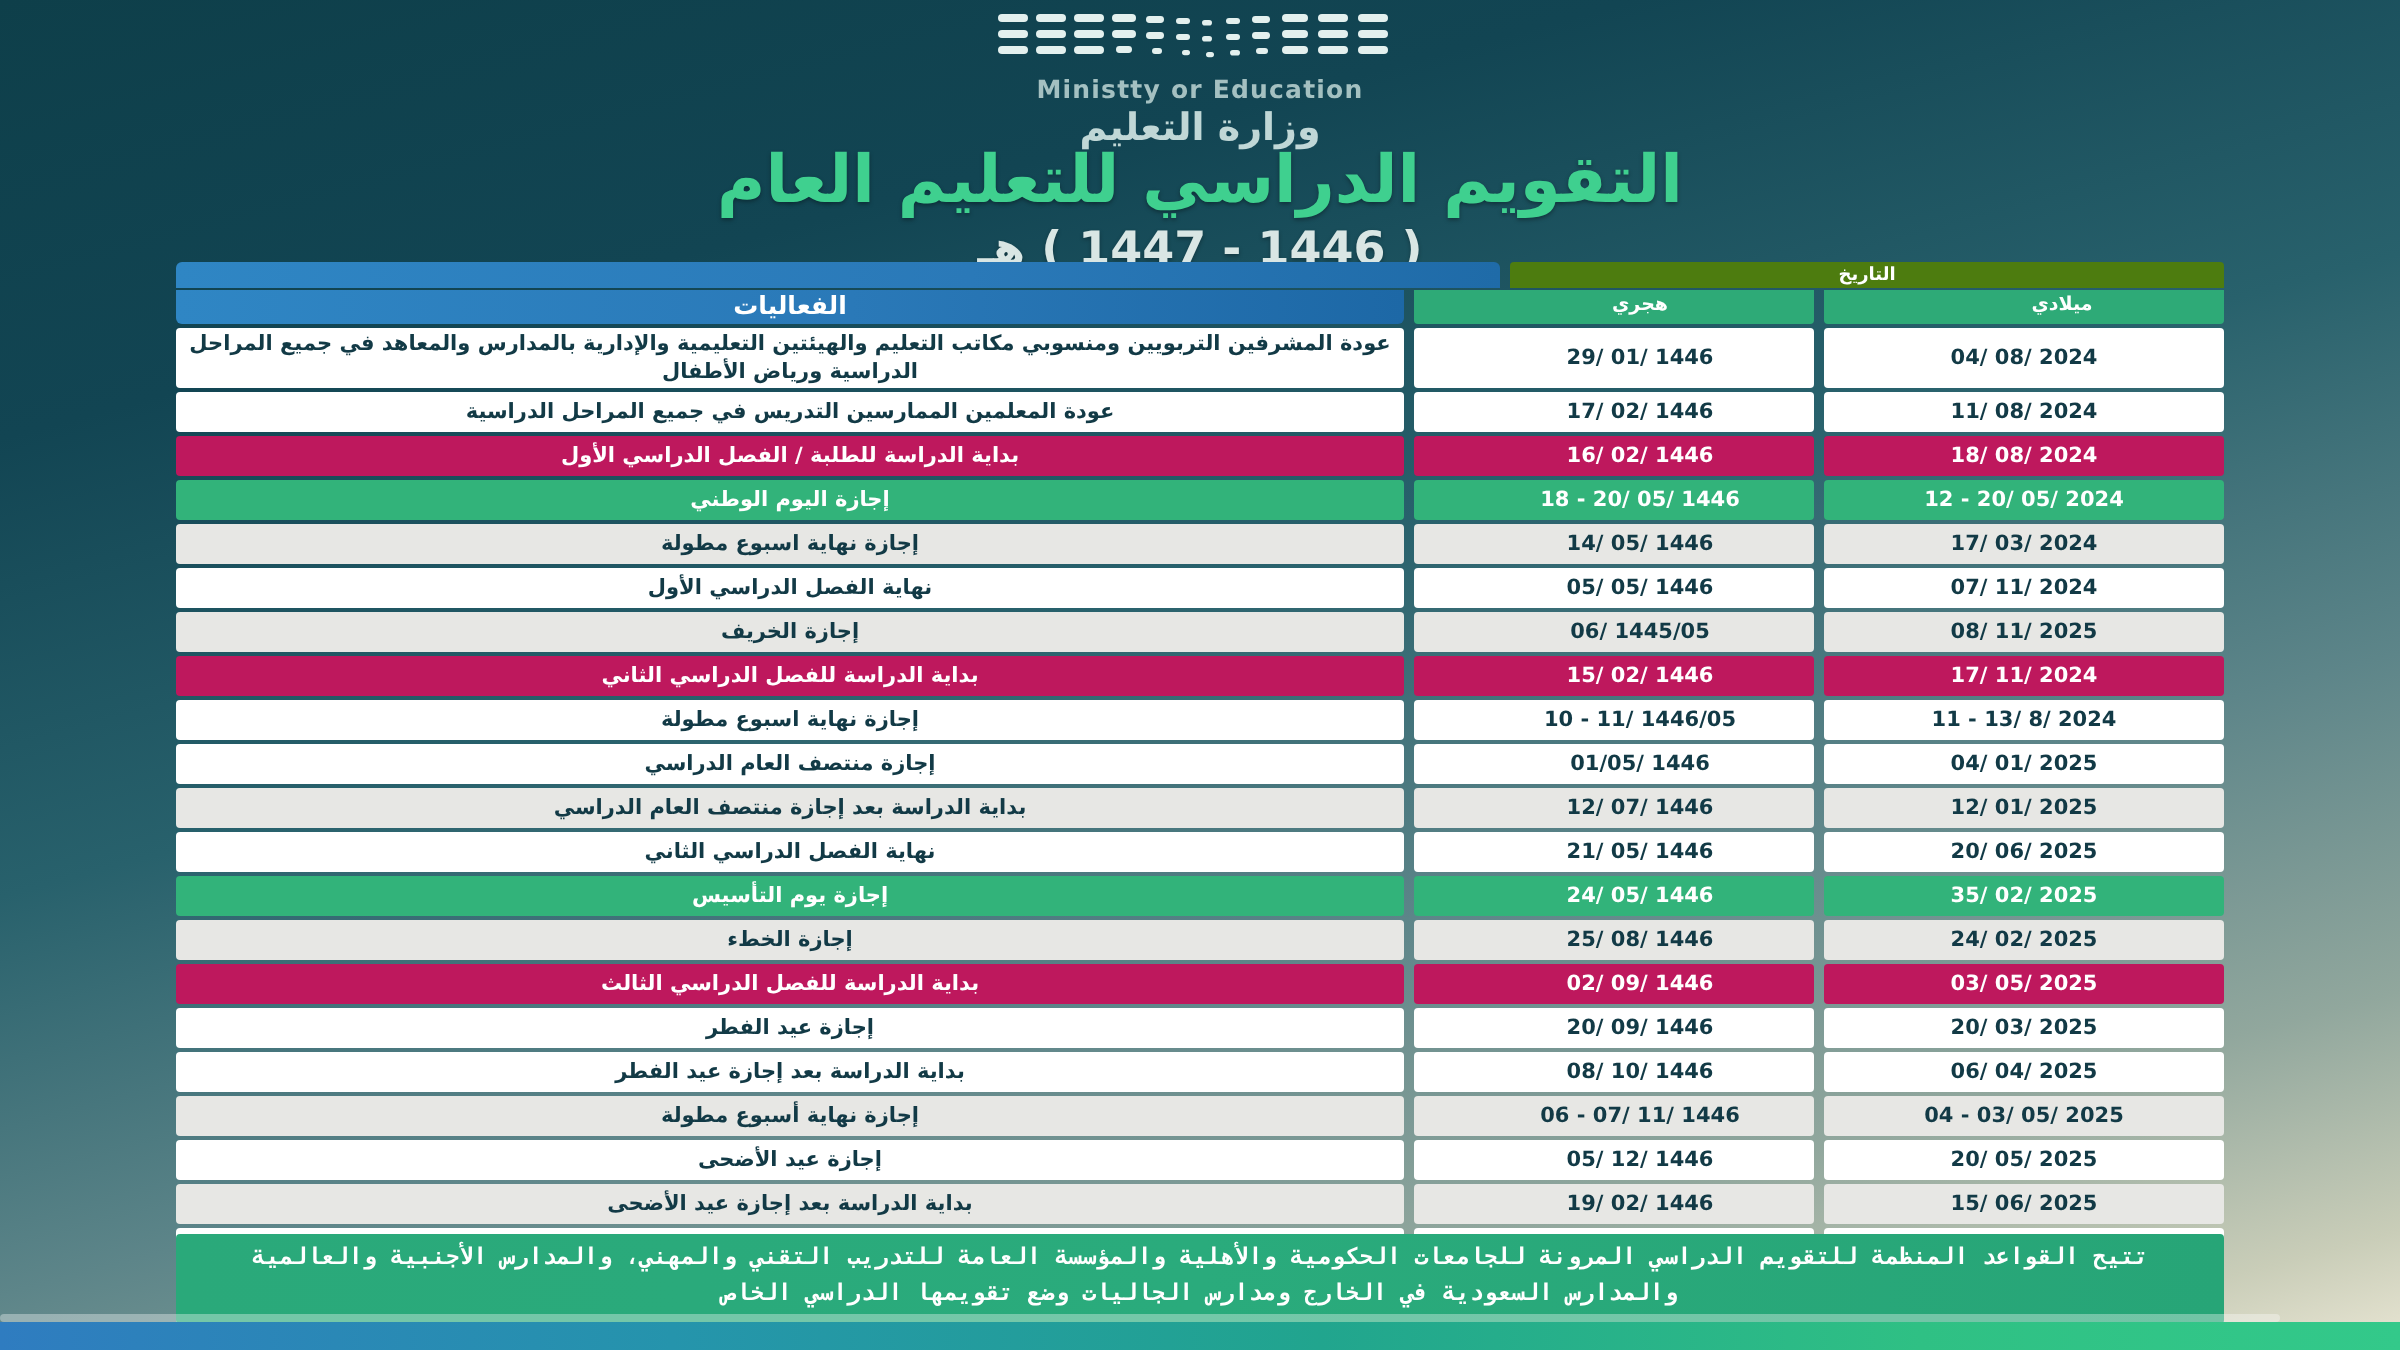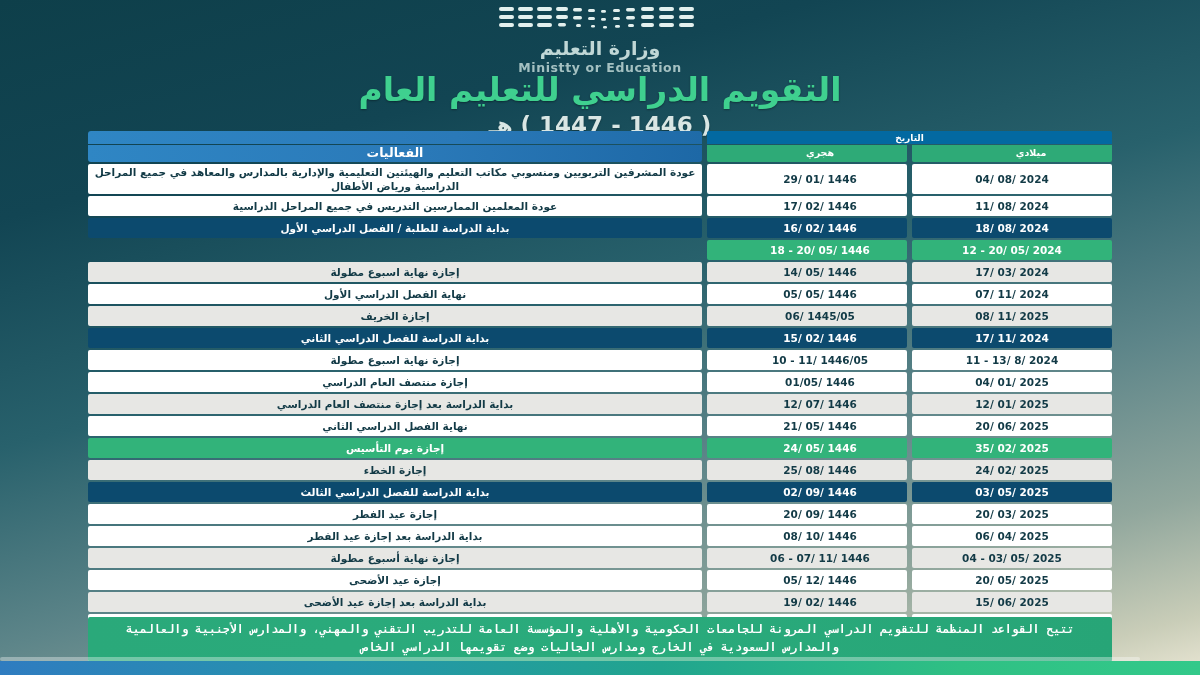--- a/index.html
+++ b/index.html
@@ -118,22 +118,22 @@
   
   .c-greg  { width: 200px; }
   .c-hij   { width: 200px; padding-left: 30px; }
   .c-event { flex: 1; }
 
   .gap { width: 5px; }
 
   
   .hdr-top { height: 13px; margin-bottom: 1px; }
   .hdr-date-span {
-    width: 405px;
-    background: #0369a1;
+    width: 357px;
+    background: #4d7c0f;
     color: #ffffff;
     font-size: 9px;
     font-weight: bold;
     display: flex; align-items: center; justify-content: center;
   }
   .hdr-event-span {
     flex: 1;
     margin-right: 5px;
     background: linear-gradient(90deg, #2f86c4 0%, #2a79b8 60%, #1f6ba8 100%);
   }
@@ -154,21 +154,21 @@
   .hdr-event-span { border-radius: 3px 3px 0 0; }
   .hdr-row .c-greg { border-radius: 0 0 2px 2px; padding-left: 42px; }
   .hdr-row .c-hij  { border-radius: 0 0 2px 2px; }
   .hdr-row .hdr-event { border-radius: 0 0 3px 3px; }
 
   
   .data-row { margin-bottom: 2px; min-height: 20px; }
 
   .t-white   { background: #ffffff; }
   .t-grey    { background: #e7e7e4; }
-  .t-dark    { background: #0c4a6e; color: #ffffff; }
+  .t-dark    { background: #be185d; color: #ffffff; }
   .t-green   { background: #32b37a; color: #ffffff; }
 
   .data-row .cell { border-radius: 2px; }
   .data-row .c-event { justify-content: center; }
 
   .h-tall { min-height: 30px; }
 
   
   #footer-note {
     position: absolute;
@@ -250,22 +250,22 @@
         <rect x="146" y="11" width="13" height="4" rx="2"></rect>
         <rect x="146" y="19" width="13" height="4" rx="2"></rect>
         <rect x="164" y="3" width="15" height="4" rx="2"></rect>
         <rect x="164" y="11" width="15" height="4" rx="2"></rect>
         <rect x="164" y="19" width="15" height="4" rx="2"></rect>
         <rect x="184" y="3" width="15" height="4" rx="2"></rect>
         <rect x="184" y="11" width="15" height="4" rx="2"></rect>
         <rect x="184" y="19" width="15" height="4" rx="2"></rect>
       </g>
     </svg>
+    <div id="logo-english">Ministty or Education</div>
     <div id="logo-arabic">وزارة التعليم</div>
-    <div id="logo-english">Ministty or Education</div>
   </div>
 
   <div id="title-block">
     <div id="main-title">التقويم الدراسي للتعليم العام</div>
     <div id="sub-title">( 1446 - 1447 ) هـ</div>
   </div>
 
   <div id="calendar">
 
     <div class="row hdr-top">
@@ -301,20 +301,21 @@
           <div class="gap"></div>
           <div class="cell c-hij t-dark">1446 /02 /16</div>
           <div class="gap"></div>
           <div class="cell c-event t-dark">بداية الدراسة للطلبة / الفصل الدراسي الأول</div>
         </div>
         <div class="row data-row">
           <div class="cell c-greg t-green">2024 /05 /20 - 12</div>
           <div class="gap"></div>
           <div class="cell c-hij t-green">1446 /05 /20 - 18</div>
           <div class="gap"></div>
+          <div class="cell c-event t-green">إجازة اليوم الوطني</div>
         </div>
         <div class="row data-row">
           <div class="cell c-greg t-grey">2024 /03 /17</div>
           <div class="gap"></div>
           <div class="cell c-hij t-grey">1446 /05 /14</div>
           <div class="gap"></div>
           <div class="cell c-event t-grey">إجازة نهاية اسبوع مطولة</div>
         </div>
         <div class="row data-row">
           <div class="cell c-greg t-white">2024 /11 /07</div>

